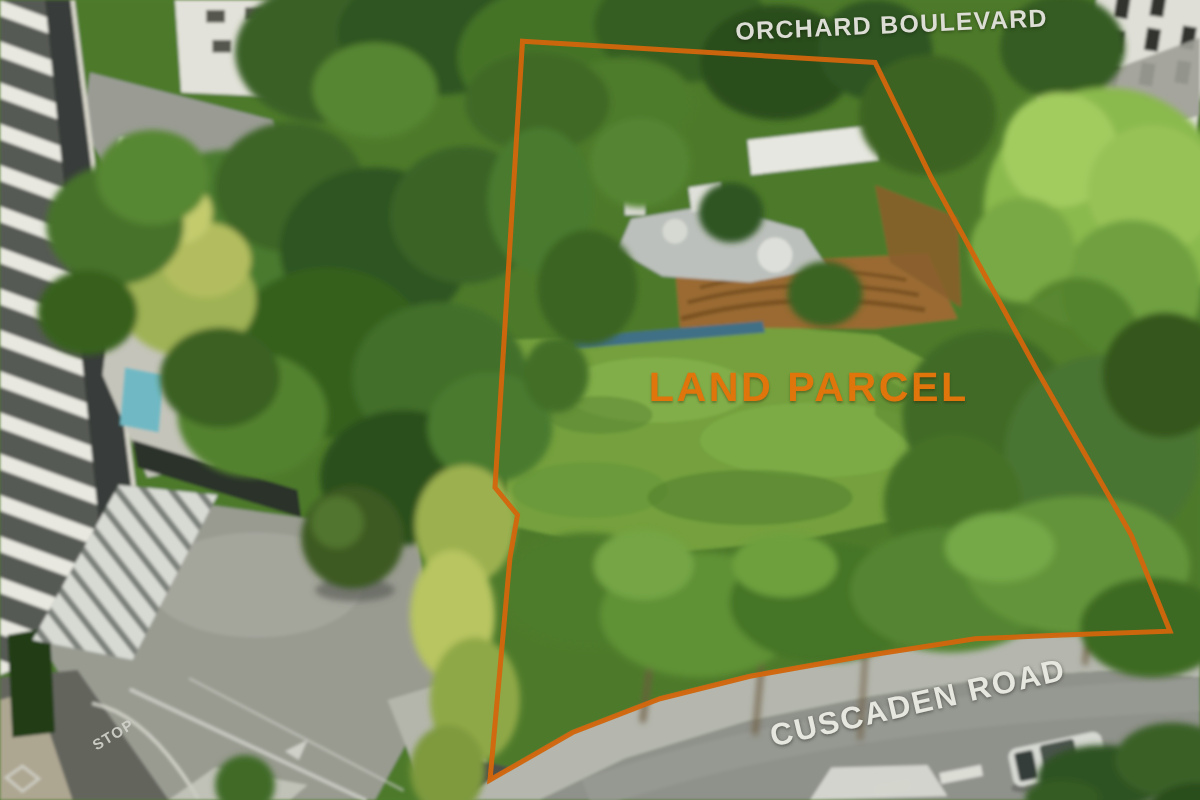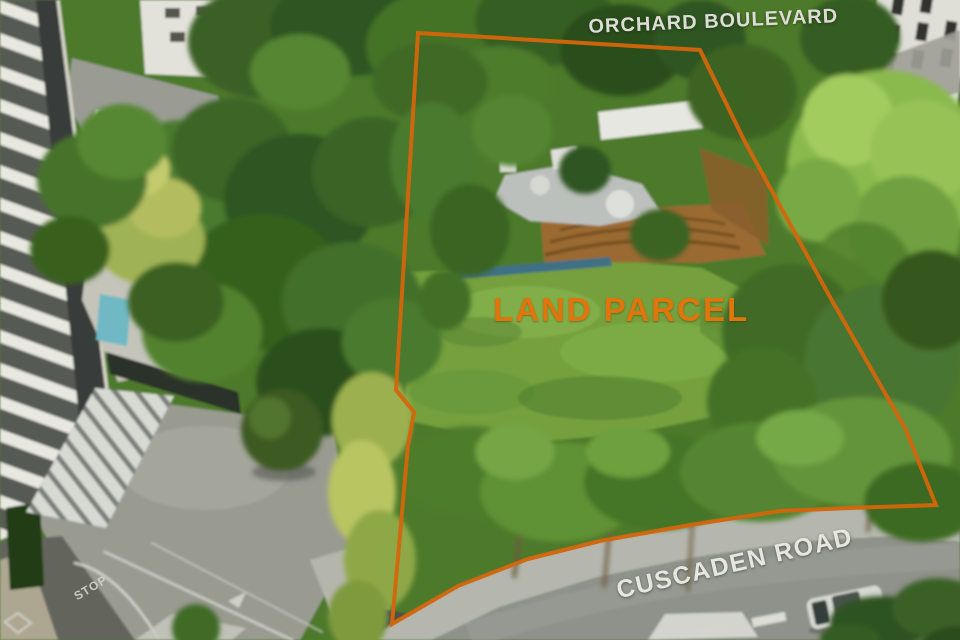--- a/index.html
+++ b/index.html
@@ -10,21 +10,21 @@
   .stage svg{position:absolute;left:0;top:0;}
   .photo-label{
     position:absolute;white-space:nowrap;font-weight:bold;line-height:1;
     transform-origin:left top;user-select:none;
   }
   .label-orchard{
     left:588px;top:16px;font-size:20px;letter-spacing:1px;color:#dcddd4;
     transform:rotate(-2.5deg);text-shadow:0 1px 3px rgba(20,30,10,.55);
   }
   .label-parcel{
-    left:493px;top:293px;font-size:33px;letter-spacing:2px;color:#e0750c;
+    left:519px;top:293px;font-size:33px;letter-spacing:2px;color:#e0750c;
     text-shadow:0 1px 2px rgba(40,25,0,.35);
   }
   .label-cuscaden{
     left:614px;top:578px;font-size:25px;letter-spacing:1.5px;color:#e6e7df;
     transform:rotate(-13deg);text-shadow:0 1px 3px rgba(40,40,35,.6);
   }
   .label-stop{
     left:72px;top:592px;font-size:12px;letter-spacing:1px;color:#d3d4cc;
     transform:rotate(-31deg);opacity:.9;
   }

